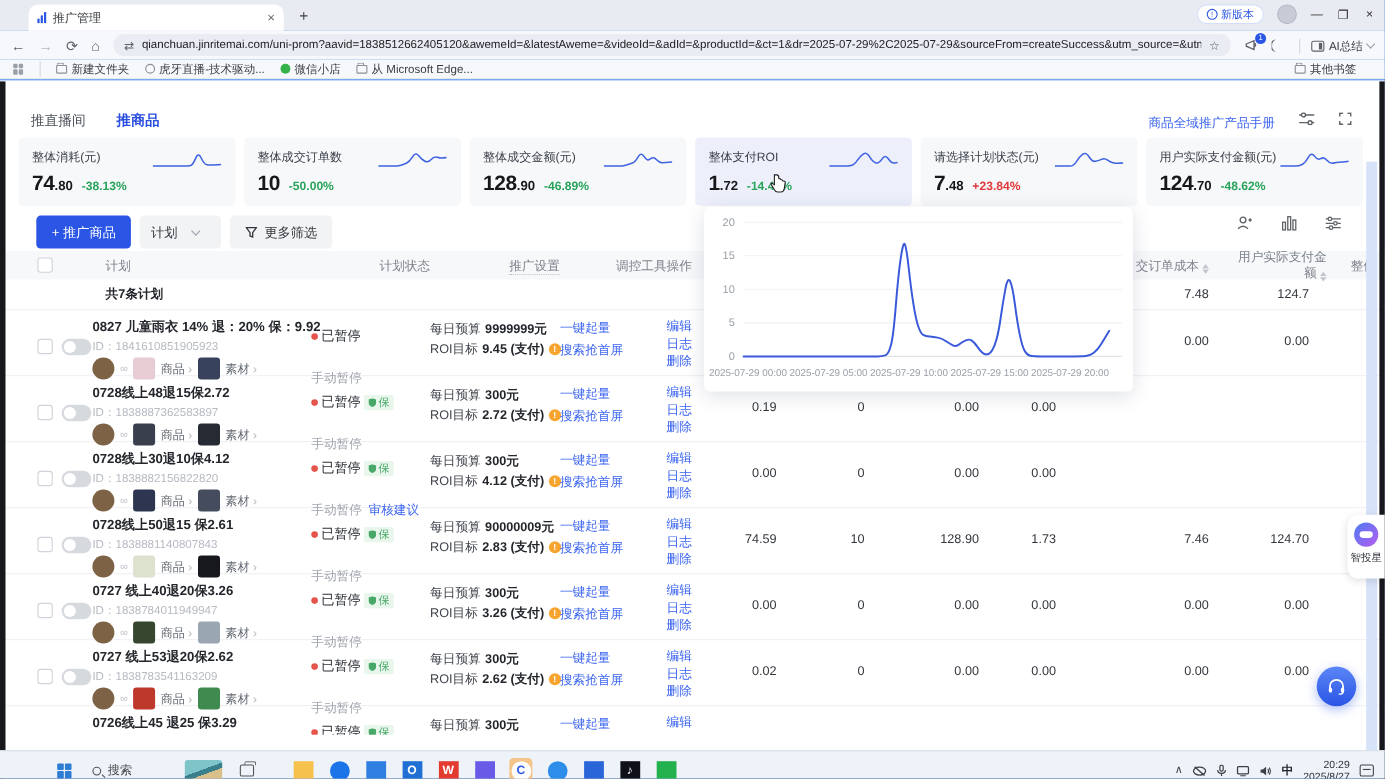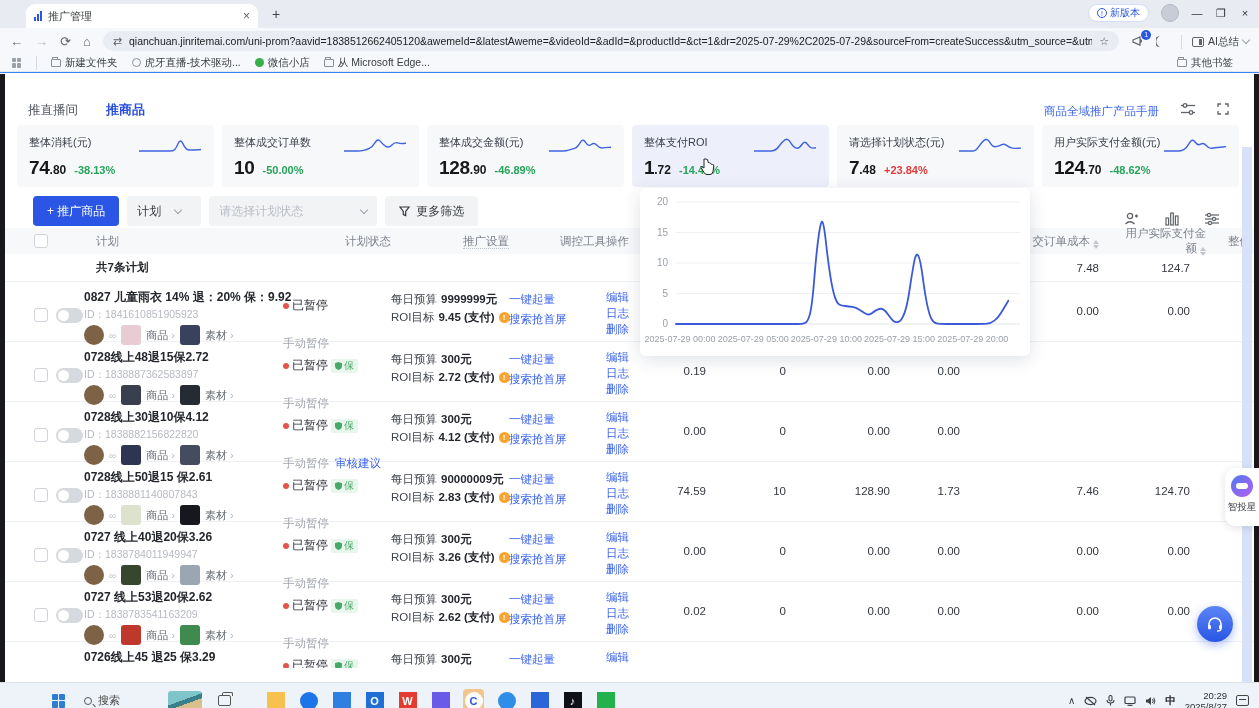--- a/index.html
+++ b/index.html
@@ -60,21 +60,21 @@
   .cards { position:absolute; left:17px; top:52px; width:1222px; display:flex; gap:8px; }
   .stat-card { flex:1; height:62px; background:#f7f8fa; border-radius:4px; padding:10px 12px 8px; position:relative; }
   .stat-card.hl { background:#edf0fb; }
   .sc-label { font-size:11px; color:#3c414a; }
   .sc-spark { position:absolute; right:12px; top:10px; }
   .sc-valrow { margin-top:7px; display:flex; align-items:baseline; gap:8px; }
   .sc-val b { font-size:19px; color:#17181a; letter-spacing:-0.3px; }
   .sc-val i { font-style:normal; font-weight:bold; font-size:12px; color:#17181a; }
   .sc-delta { font-size:11px; font-weight:bold; }
 
-  .toolbar { position:absolute; left:17px; top:123px; width:1222px; height:30px; display:flex; gap:8px; align-items:flex-end;padding-left:16px; }
+  .toolbar { position:absolute; left:17px; top:123px; width:1222px; height:30px; display:flex; gap:8px; align-items:flex-start;padding-left:16px; }
   .btn-primary { height:30px; background:#2a55e5; color:#fff; border:none; border-radius:4px; font-size:12px; padding:0 14px; font-family:inherit; }
   .tb-select { height:30px; background:#f2f3f5; border-radius:4px; display:flex; align-items:center; padding:0 10px; font-size:12px; color:#33373d; gap:14px; }
   .tb-select .ph { color:#b9bdc4; }
   .chev { width:6px; height:6px; border-right:1.4px solid #9aa0a8; border-bottom:1.4px solid #9aa0a8; transform:rotate(45deg); margin-top:-3px; }
   .tb-search { width:232px; height:30px; background:#f2f3f5; border-radius:4px; display:flex; align-items:center; padding:0 10px; gap:8px; }
   .tb-search input { flex:1; border:none; background:transparent; font-size:12px; outline:none; font-family:inherit; color:#33373d; }
   .tb-search input::placeholder { color:#b9bdc4; }
   .tb-more { height:30px; background:#f2f3f5; border-radius:4px; display:flex; align-items:center; gap:6px; padding:0 14px; font-size:12px; color:#33373d; }
   .tb-spacer { flex:1; }
   .tb-icons { display:flex; gap:26px; margin-right:20px; }
@@ -359,24 +359,20 @@
           </div>
         </div>
       </div>
 
     <div class="toolbar">
       <button class="btn-primary">+ 推广商品</button>
       <div class="tb-select" style="width:74px;">
         <span>计划</span>
         <span class="chev"></span>
       </div>
-      <div class="tb-select" style="width:168px; justify-content:space-between;">
-        <span class="ph">请选择计划状态</span>
-        <span class="chev"></span>
-      </div>
       <div class="tb-more">
         <svg width="11" height="11" viewBox="0 0 11 11">
             <path d="M1 1 H10 L6.7 5.5 V9.5 L4.3 8.5 V5.5 Z" fill="none" stroke="#33373d" stroke-width="1.2"></path>
           </svg>
         <span>更多筛选</span>
       </div>
       <div class="tb-spacer"></div>
       <div class="tb-icons">
         <svg width="15" height="14" viewBox="0 0 15 14">
             <circle cx="6" cy="4" r="2.6" fill="none" stroke="#5f6368" stroke-width="1.3"></circle>

